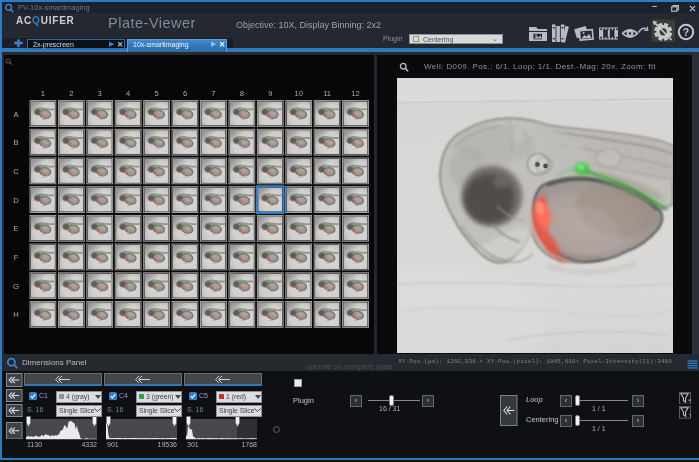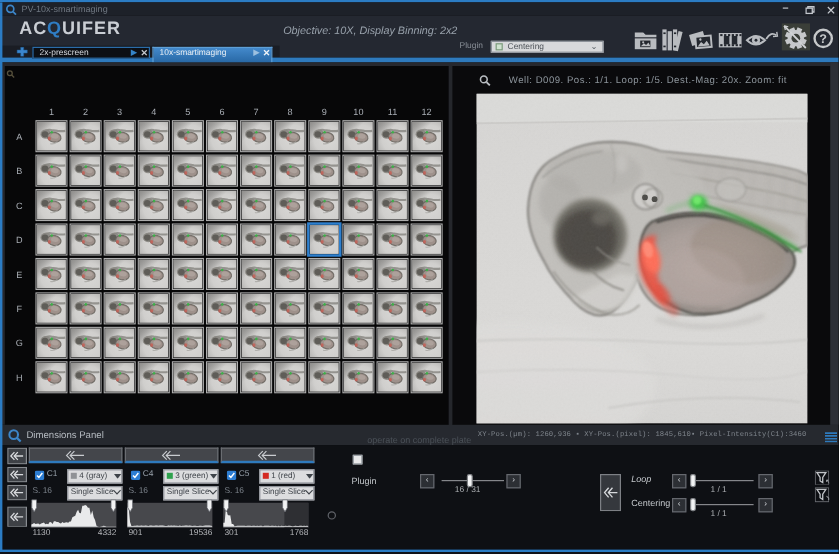--- a/index.html
+++ b/index.html
@@ -24,22 +24,23 @@
   <svg class="abs" style="left:671px;top:4.5px" width="8" height="7" viewBox="0 0 8 7">
     <rect x="0.7" y="1.8" width="5.2" height="4.4" fill="none" stroke="#c3c7cd" stroke-width="1.1"></rect>
     <path d="M2.2 1.8 V0.6 H7.4 V5 H6" fill="none" stroke="#c3c7cd" stroke-width="1.1"></path>
   </svg>
   <svg class="abs" style="left:689px;top:5px" width="7" height="7" viewBox="0 0 8 8">
     <path d="M1 1 L7 7 M7 1 L1 7" stroke="#c3c7cd" stroke-width="1.25"></path>
   </svg>
 
   <div class="abs" style="left:0;top:12.5px;width:699px;height:35.2px;background:#242831;"></div>
   <div class="abs" style="left:0;top:37.5px;width:233px;height:10.2px;background:#1a1d24;"></div>
-  <div class="txt" style="left:16px;top:15px;font-size:15px;font-weight:bold;letter-spacing:0.8px;color:#caced4;">AC<span style="color:#2f7dc4;">Q</span>UIFER</div>
-  <div class="txt" style="left:236px;top:19.5px;font-size:9px;color:#98a1ab;font-style:italic;">Objective: 10X, Display Binning: 2x2</div>
+  <div class="txt" style="left:16px;top:15px;font-size:10px;font-weight:bold;letter-spacing:0.8px;color:#caced4;">AC<span style="color:#2f7dc4;">Q</span>UIFER</div>
+  <div class="txt" style="left:108px;top:15px;font-size:14.5px;color:#7e8c99;letter-spacing:0.5px;">Plate-Viewer</div>
+  <div class="txt" style="left:236px;top:19.5px;font-size:9px;color:#98a1ab;">Objective: 10X, Display Binning: 2x2</div>
 
   <div class="txt" style="left:383px;top:35px;font-size:7px;color:#8a9098;">Plugin</div>
   <div class="abs" style="left:409px;top:33.5px;width:94px;height:10.5px;background:#d8d9db;border:1px solid #8d9299;box-sizing:border-box;"></div>
   <div class="abs" style="left:412.5px;top:36px;width:6px;height:6px;background:#cfe3cf;border:1px solid #7d9a7d;box-sizing:border-box;"></div>
   <div class="txt" style="left:423px;top:35.5px;font-size:7px;color:#4c5157;">Centering</div>
   <div class="txt" style="left:492px;top:34.5px;font-size:7px;color:#5a6066;">⌄</div>
 
   <svg class="abs" style="left:525px;top:16px" width="174" height="30" viewBox="525 16 174 30">
 <g fill="#b9bcc0" stroke="none">
 
@@ -572,21 +573,21 @@
 <g transform="translate(343.52,301.90)">
         <use href="#wimg"></use>
       </g>
 <rect x="342.62" y="301.00" width="25.8" height="25.8" fill="none" stroke="#b0b0b0" stroke-width="0.9"></rect>
 </svg>
 
   <svg class="abs" style="left:399px;top:62px" width="11" height="11" viewBox="0 0 11 11">
     <circle cx="4.2" cy="4.2" r="2.8" fill="none" stroke="#b9bdc2" stroke-width="1.3"></circle>
     <line x1="6.4" y1="6.4" x2="9.2" y2="9.2" stroke="#b9bdc2" stroke-width="1.6"></line>
   </svg>
-  <div class="txt" style="left:424px;top:62px;font-size:8px;letter-spacing:0.42px;color:#8d959c;">Well: D009. Pos.: 1/1. Loop: 1/5. Dest.-Mag: 20x. Zoom: fit</div>
+  <div class="txt" style="left:424px;top:62px;font-size:8px;letter-spacing:0.42px;color:#8d959c;">Well: D009. Pos.: 6/1. Loop: 1/1. Dest.-Mag: 20x. Zoom: fit</div>
 
   <svg class="abs" style="left:397px;top:78px" width="276" height="275" viewBox="0 0 276 275">
 <defs>
  <linearGradient id="fbg" x1="0" y1="0" x2="0" y2="1">
   <stop offset="0%" stop-color="#d7d6d4"></stop>
   <stop offset="40%" stop-color="#d9d8d6"></stop>
   <stop offset="78%" stop-color="#dbdad8"></stop>
   <stop offset="100%" stop-color="#d6d5d3"></stop>
  </linearGradient>
  <radialGradient id="yolkg" cx="42%" cy="55%" r="70%">

